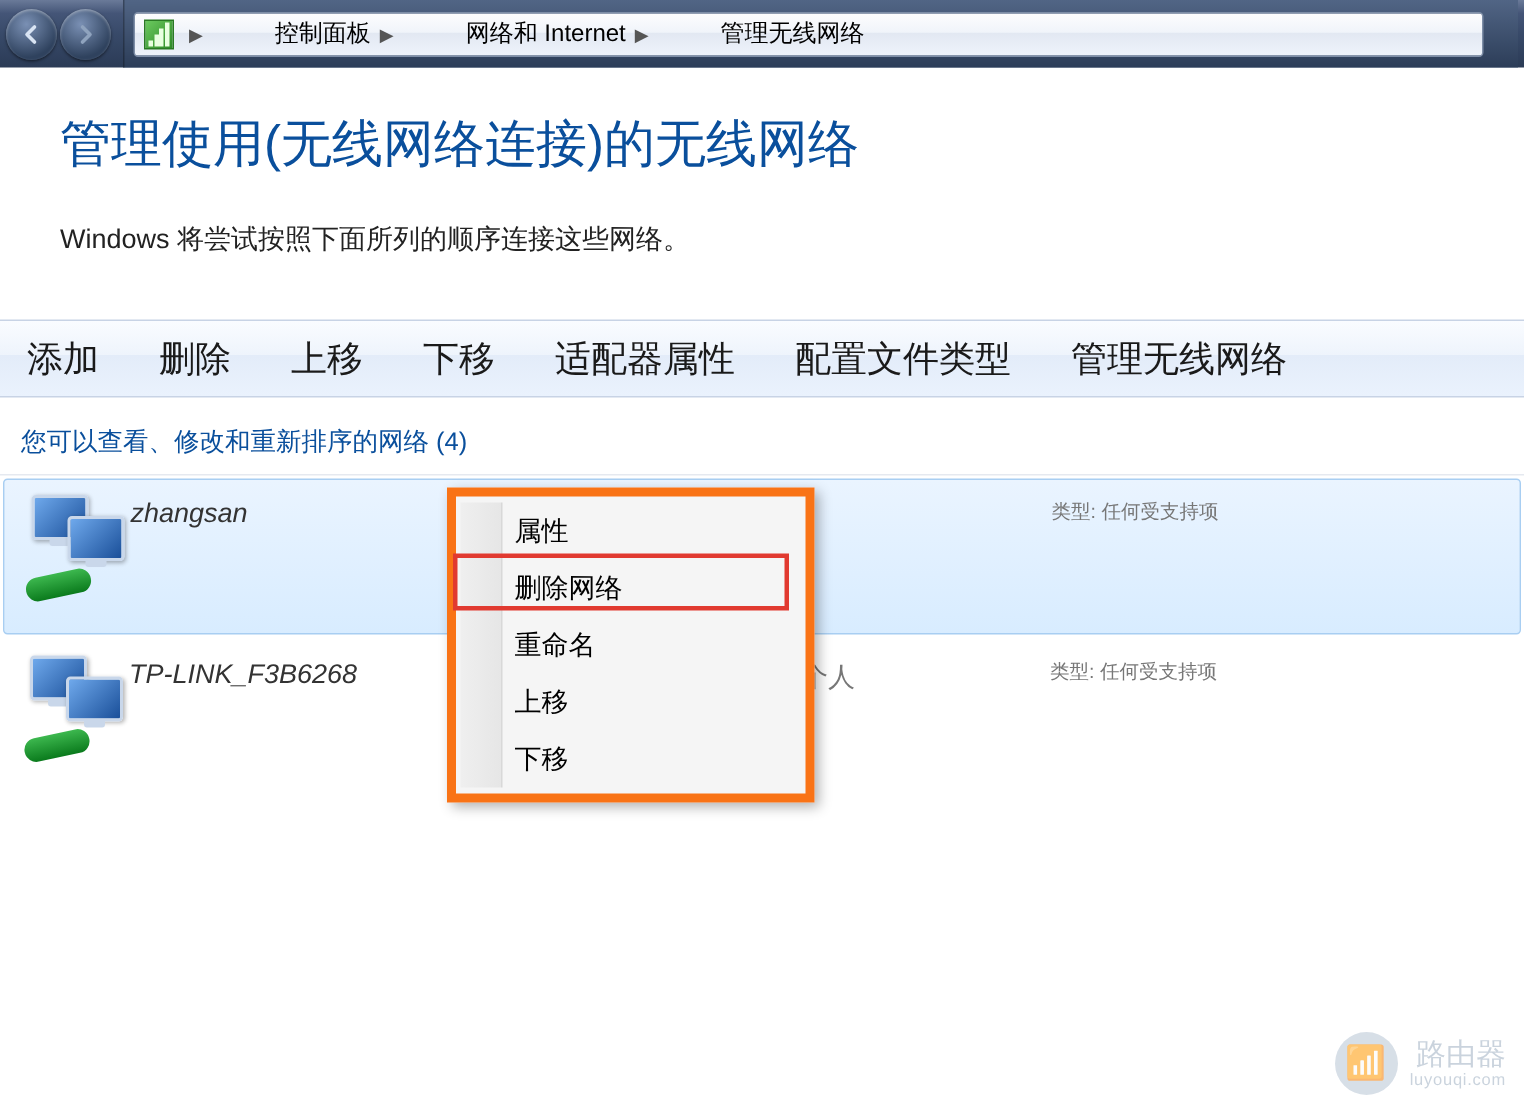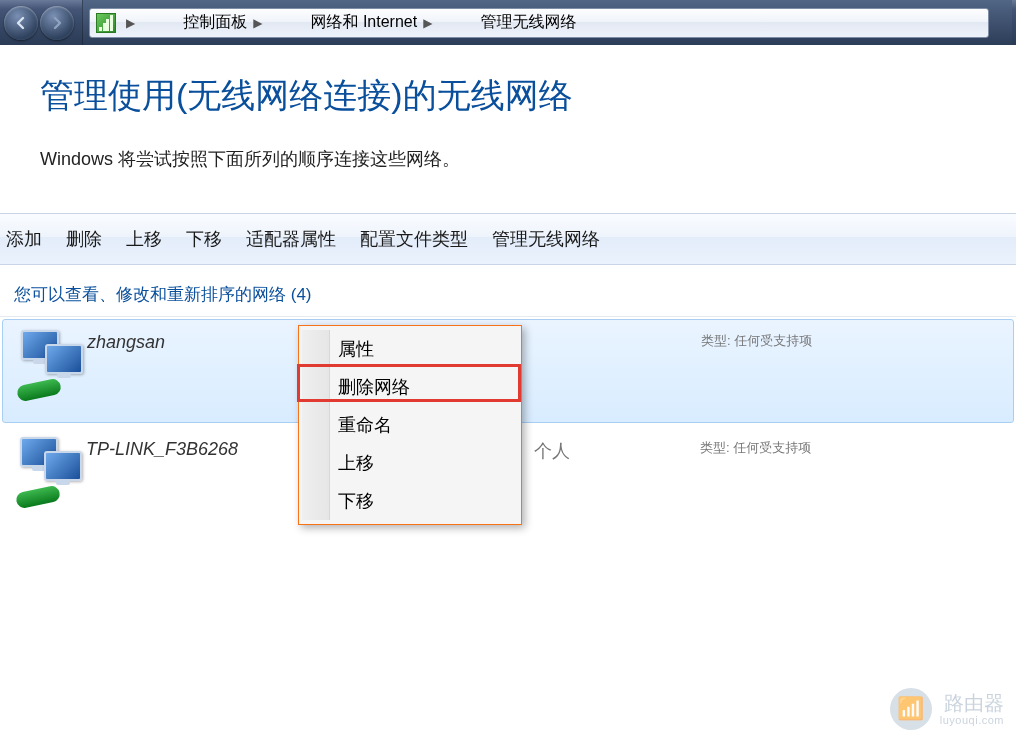--- a/index.html
+++ b/index.html
@@ -95,23 +95,23 @@
   }
 
   
   .toolbar {
     background: linear-gradient(to bottom, #fafcff 0%, #eef4fc 45%, #e3ecf9 46%, #eaf2fd 100%);
     border-top: 1px solid #c8d3e5;
     border-bottom: 1px solid #c8d3e5;
     height: 52px;
     display: flex;
     align-items: center;
-    padding: 0 6px;
-    gap: 24px;
-    font-size: 18px;
+    padding: 0 18px;
+    gap: 40px;
+    font-size: 24px;
     color: #1a1a1a;
   }
   .toolbar span { cursor: default; }
 
   
   .section-header {
     padding: 18px 14px 10px 14px;
     color: #0a4f9c;
     font-size: 17px;
     border-bottom: 1px solid #e5e9f0;
@@ -185,23 +185,23 @@
     font-size: 13px;
     margin-top: 4px;
     margin-left: 24px;
   }
 
   
   .context-menu {
     position: absolute;
     top: 6px;
     left: 298px;
-    width: 224px;
+    width: 245px;
     background: #f5f5f5;
-    border: 1px solid #f97316;
+    border: 6px solid #f97316;
     box-shadow: 3px 3px 8px rgba(0,0,0,0.3);
     padding: 4px 3px;
     z-index: 50;
   }
   .context-menu .cm-item {
     padding: 7px 14px 7px 36px;
     font-size: 18px;
     color: #000;
     background: #f5f5f5;
     white-space: nowrap;

